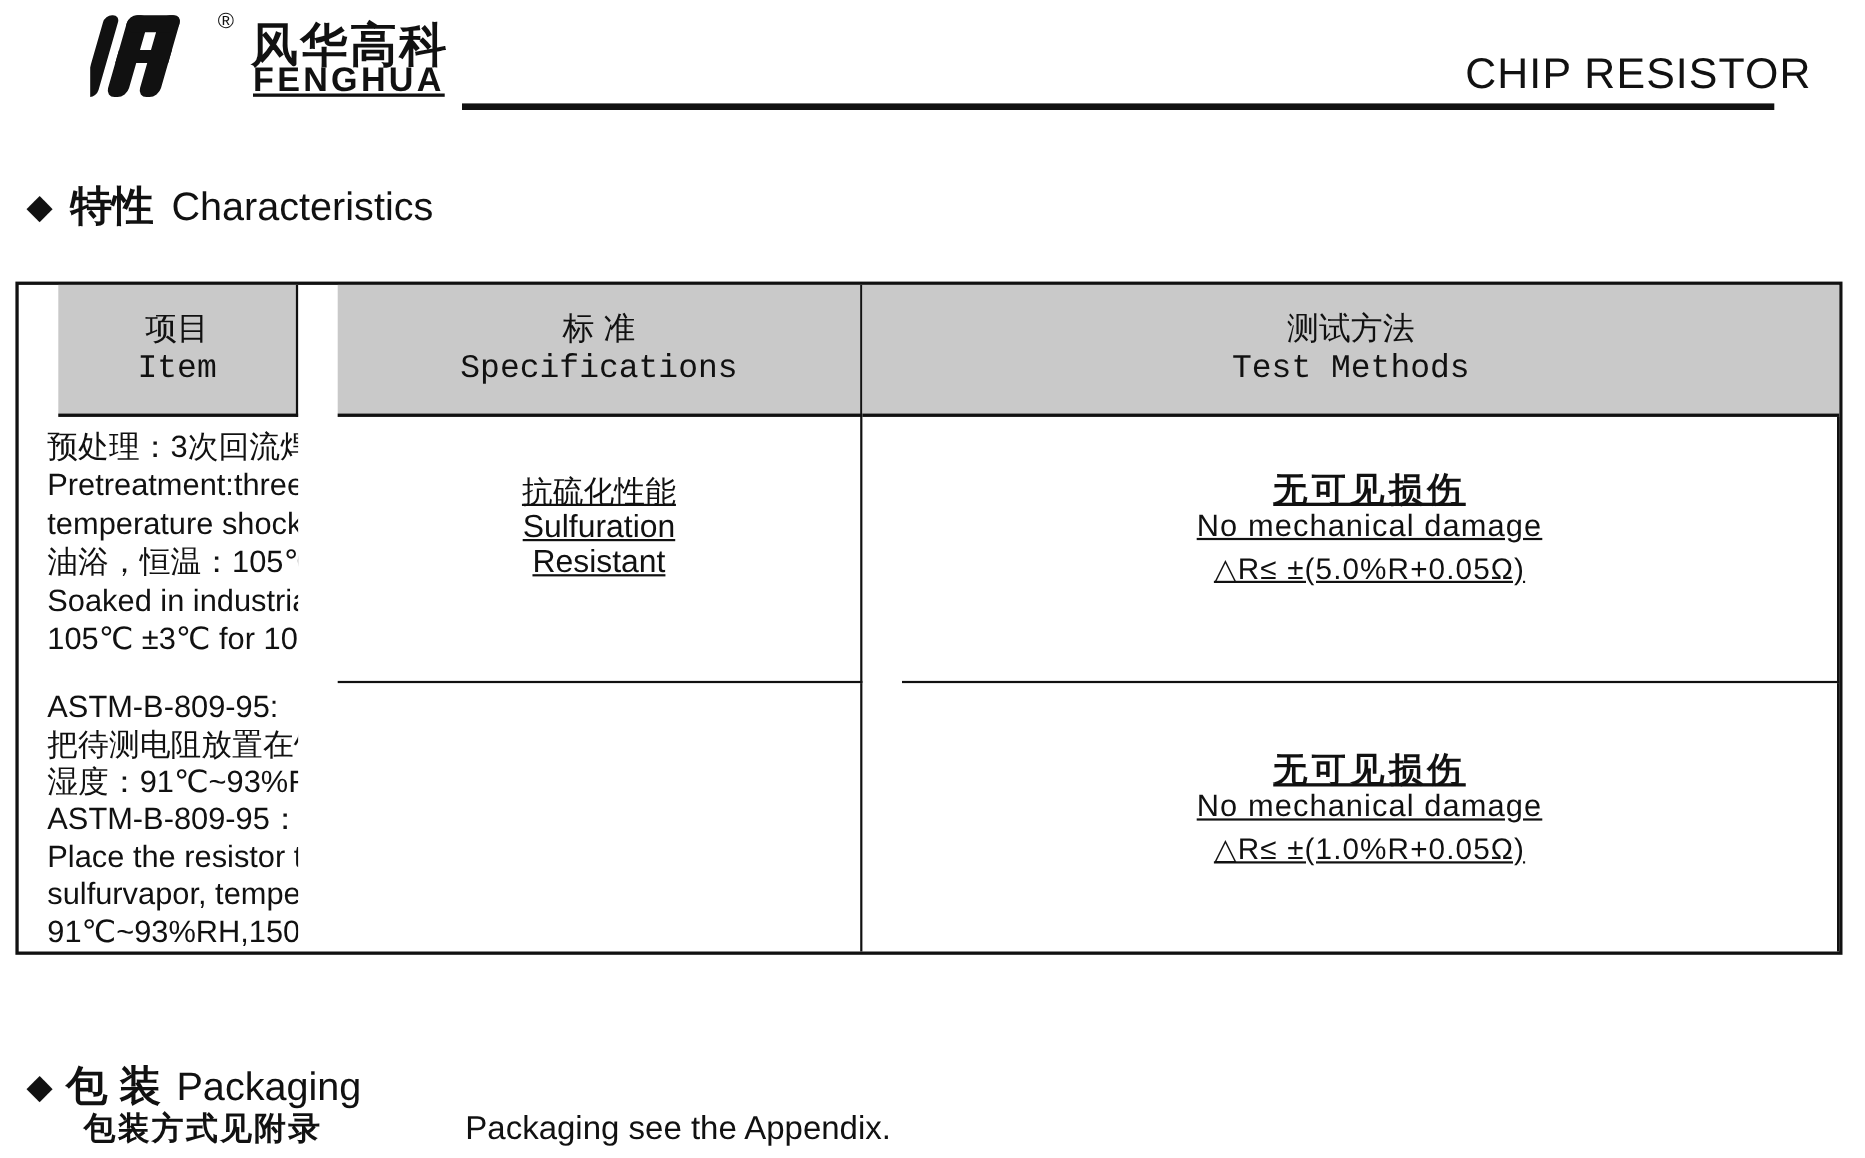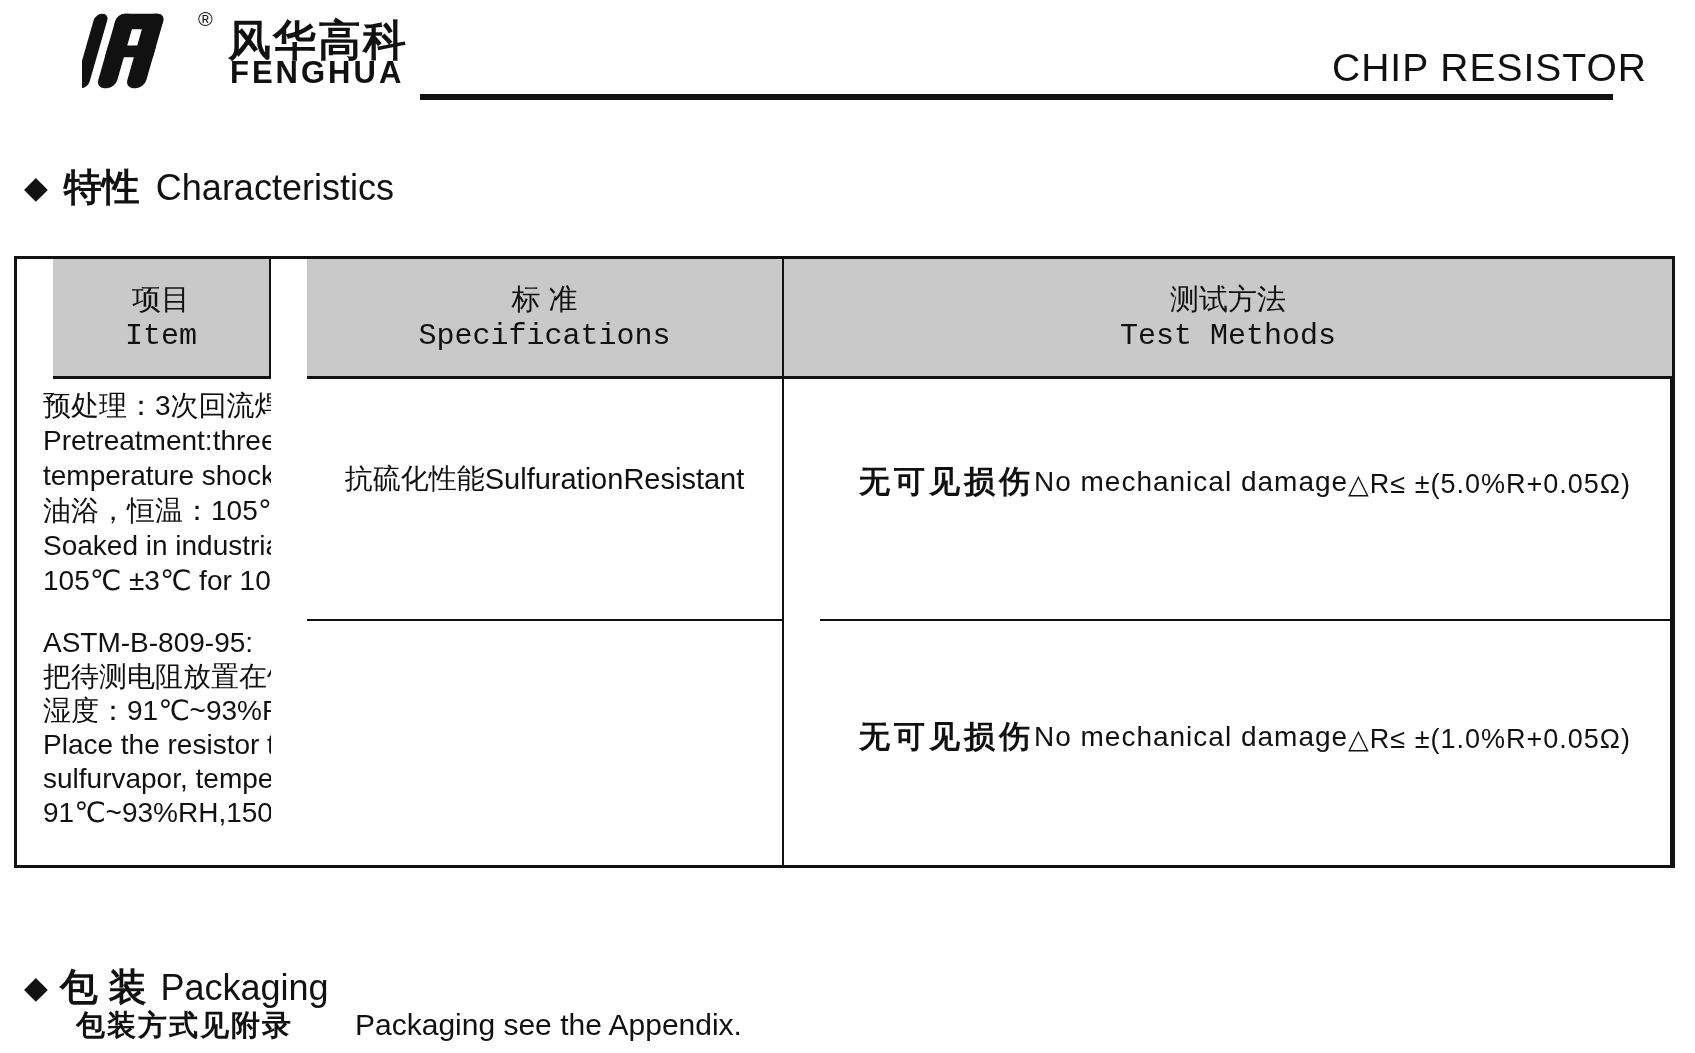--- a/index.html
+++ b/index.html
@@ -4,21 +4,21 @@
 <style>
   html,body{margin:0;padding:0;background:#ffffff;}
   *{box-sizing:border-box;}
   .page{position:relative;width:1695px;height:1053px;background:#fff;overflow:hidden;
         font-family:"Liberation Sans","DejaVu Sans",sans-serif;color:#111;}
 
   
   .logo-mark{position:absolute;left:82px;top:8px;width:118px;height:86px;}
   .reg-mark{position:absolute;left:198px;top:8px;font-size:20px;color:#111;}
   .brand-cn{position:absolute;left:228px;top:12px;font-size:43px;font-weight:bold;letter-spacing:2px;}
-  .brand-en{position:absolute;left:230px;top:55px;font-size:31px;font-weight:bold;letter-spacing:3px;}
+  .brand-en{position:absolute;left:230px;top:55px;font-size:31px;font-weight:bold;letter-spacing:3px;text-decoration:underline;}
   .doc-title{position:absolute;left:1332px;top:46px;font-size:39px;font-weight:500;letter-spacing:1px;white-space:nowrap;}
   .header-rule{position:absolute;left:420px;top:94px;width:1193px;height:6px;background:#111;}
 
   
   .sec-head{position:absolute;display:flex;align-items:center;white-space:nowrap;}
   .sec-head .diamond{font-size:31px;line-height:1;}
   .sec-head .cn{font-size:38px;font-weight:bold;}
   .sec-head .en{font-size:36px;font-weight:500;}
   #characteristics-heading{left:24px;top:162px;gap:0;}
   #characteristics-heading .diamond{margin-right:16px;}
@@ -34,39 +34,39 @@
        grid-template-columns:254px 513px 1fr;
        grid-template-rows:120px 242px auto;}
   .cell{overflow:hidden;}
   .th{background:#c9c9c9;border-bottom:3px solid #111;
       display:flex;flex-direction:column;justify-content:center;align-items:center;
       text-align:center;line-height:37px;}
   .th .cn{font-size:29px;font-weight:500;}
   .th .en{font-size:30px;font-family:Liberation Mono, monospace;}
   .vline{border-right:2px solid #111;margin-left:36px;}
   .rowline{border-bottom:2px solid #111;}
-  .center-cell{display:flex;flex-direction:row;justify-content:center;align-items:center;
-               text-align:left;}
+  .center-cell{display:flex;flex-direction:column;justify-content:center;align-items:center;
+               text-align:left;text-decoration:underline;}
   .item-cell{line-height:32px;padding-bottom:40px;}
   .item-cell .cn{font-size:28px;font-weight:500;}
   .item-cell .en{font-size:29px;}
   .spec-cell{line-height:33px;}
   .spec-cell.rowA{padding-bottom:36px;}
   .spec-cell.rowB{padding-bottom:14px;}
   .spec-cell .cn{font-size:31px;font-weight:600;letter-spacing:4px;}
   .spec-cell .en{font-size:28px;letter-spacing:1px;}
   .spec-cell .formula{font-size:27px;letter-spacing:1px;margin-top:7px;}
   .method-cell{grid-row:2/4;display:flex;flex-direction:column;}
   .m-block{padding-left:26px;padding-right:10px;}
   .m-block-1{height:242px;padding-top:9px;line-height:35px;}
   .m-block-2{padding-top:5px;line-height:34px;}
   .m-line{font-size:28px;white-space:nowrap;}
 
   
-  .pack-note{position:absolute;left:76px;top:1006px;display:flex;gap:48px;align-items:baseline;white-space:nowrap;}
+  .pack-note{position:absolute;left:76px;top:1006px;display:flex;gap:116px;align-items:baseline;white-space:nowrap;}
   .pack-note .cn{font-size:29px;font-weight:600;letter-spacing:2px;}
   .pack-note .en{font-size:30px;margin-left:14px;}
 </style>
 </head>
 <body>
 
 <div class="page">
 
   <svg class="logo-mark" viewBox="0 0 130 90" xmlns="http://www.w3.org/2000/svg" aria-hidden="true">
     <g transform="translate(16,0) skewX(-16)" fill="#111">
@@ -122,20 +122,21 @@
         <div class="m-line">Pretreatment:three times reflow soldering+100 times</div>
         <div class="m-line">temperature shock.</div>
         <div class="m-line">油浴，恒温：105℃ ±3℃ ，放置时间：1000小时。</div>
         <div class="m-line">Soaked in industrial oil with sulfur substance contained</div>
         <div class="m-line">105℃ ±3℃ for 1000 hours.</div>
       </div>
       <div class="m-block m-block-2">
         <div class="m-line">ASTM-B-809-95:</div>
         <div class="m-line">把待测电阻放置在饱和硫蒸气内，温度：60℃±3℃，</div>
         <div class="m-line">湿度：91℃~93%RH，放置时间：1500小时。</div>
+        <div class="m-line">ASTM-B-809-95：</div>
         <div class="m-line">Place the resistor to be measured in saturated</div>
         <div class="m-line">sulfurvapor, temperature:60℃ ±3℃,humidity:</div>
         <div class="m-line">91℃~93%RH,1500hours.</div>
       </div>
     </div>
 
     <div class="cell vline"></div>
 
     <div class="cell vline center-cell spec-cell rowB">
       <div class="cn">无可见损伤</div>

